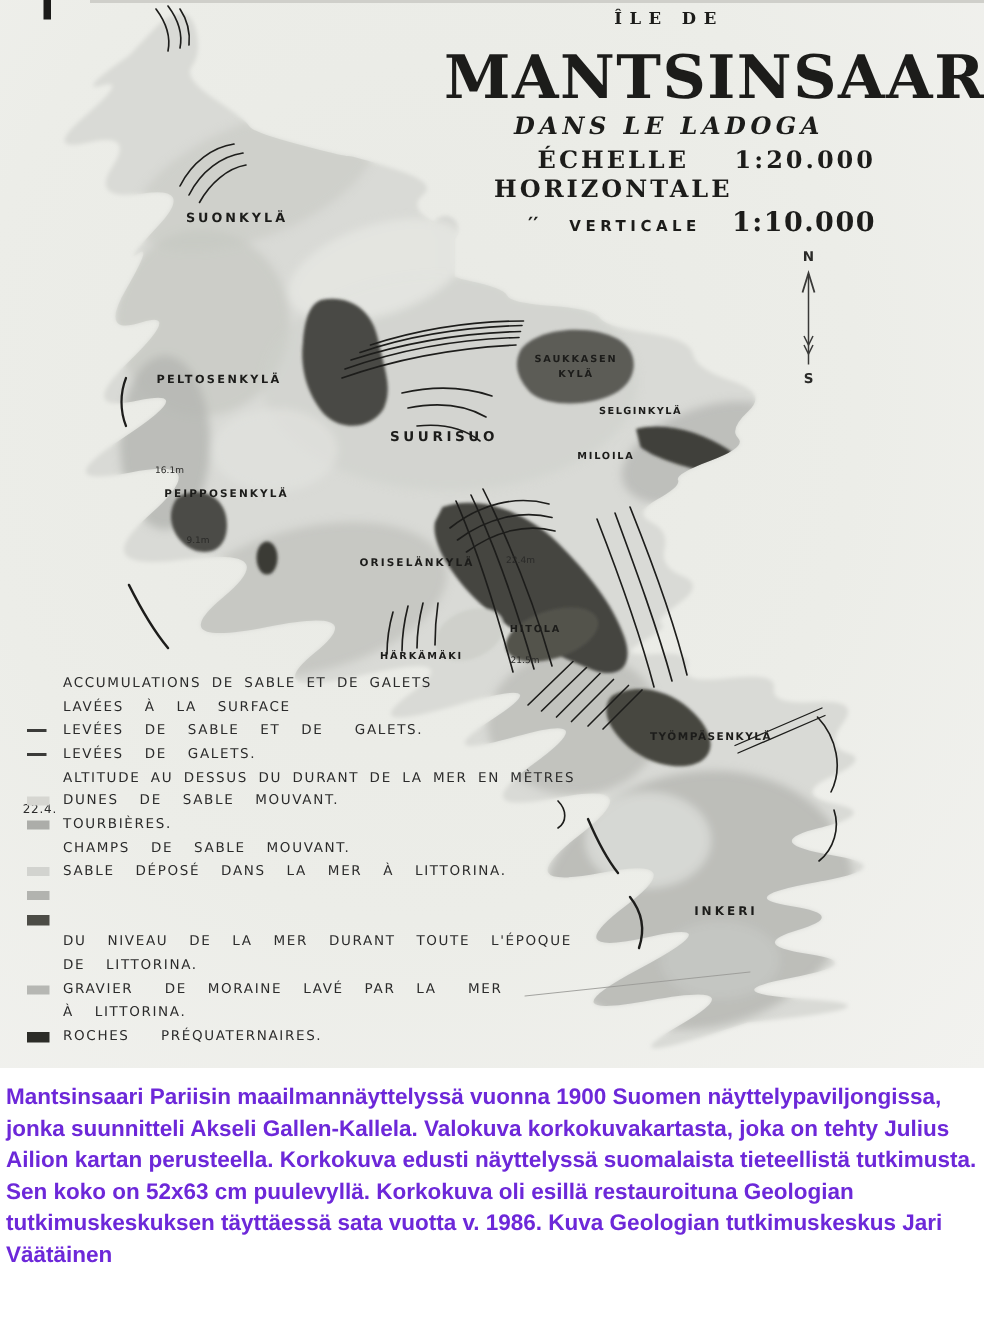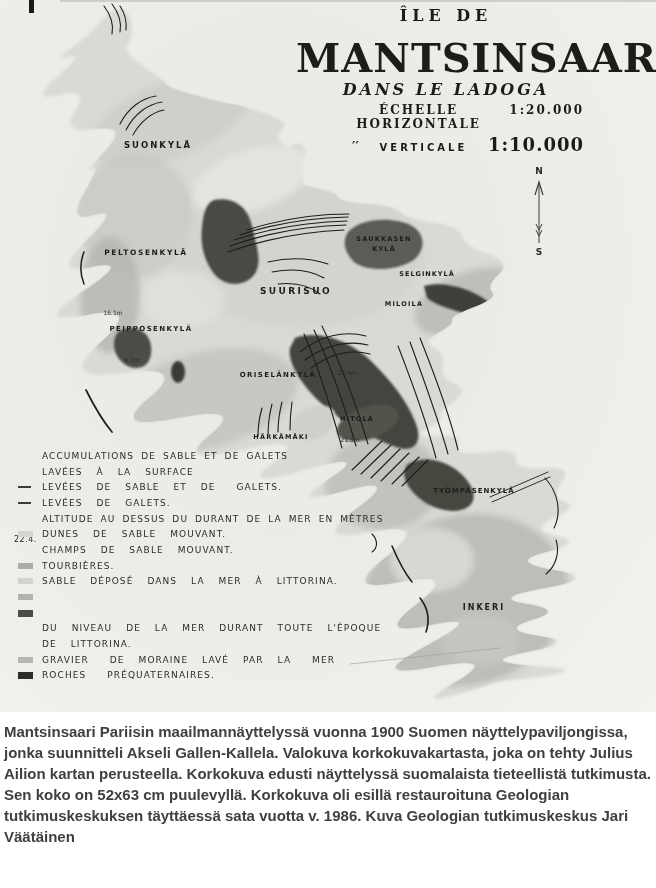--- a/index.html
+++ b/index.html
@@ -6,51 +6,51 @@
   .screen{position:relative;width:656px;height:888px;background:#ffffff;overflow:hidden;
           font-family:"Liberation Sans",sans-serif;}
   
   .photo{position:absolute;left:0;top:0;width:656px;height:712px;
          background:radial-gradient(ellipse at 42% 38%, #e9eae5 0%, #ecede8 55%, #f2f2ef 100%);}
   .photo-topline{position:absolute;left:60px;top:0;width:596px;height:2px;background:#cfcfca;}
   .artifact{position:absolute;left:29px;top:0;width:5px;height:13px;background:#1b1b19;}
   svg.map{position:absolute;left:0;top:0;}
   
   .title-block{position:absolute;left:296px;top:6px;width:300px;text-align:center;color:#1c1c1a;}
-  .t-ile{font-family:"DejaVu Serif",serif;font-size:16px;font-weight:bold;letter-spacing:5px;}
+  .t-ile{font-family:"DejaVu Serif",serif;font-size:11px;font-weight:bold;letter-spacing:5px;}
   .t-main{font-family:"DejaVu Serif",serif;font-size:40px;font-weight:bold;letter-spacing:1px;line-height:1.0;margin-top:13px;}
   .t-sub{font-family:"DejaVu Serif",serif;font-size:16px;font-weight:bold;letter-spacing:3px;margin-top:2px;font-style:italic;}
   .t-scale{display:flex;justify-content:space-between;padding:0 12px 0 32px;margin-top:4px;
-           font-family:"DejaVu Serif",serif;font-size:12px;font-weight:bold;letter-spacing:2px;}
+           font-family:"DejaVu Serif",serif;font-size:16px;font-weight:bold;letter-spacing:2px;}
   .t-scale2{display:flex;justify-content:space-between;padding:0 12px 0 56px;margin-top:3px;align-items:baseline;}
   .t-ditto{font-family:"DejaVu Serif",serif;font-size:13px;font-weight:bold;}
   .t-vert{font-family:"DejaVu Sans",sans-serif;font-size:10px;font-weight:bold;letter-spacing:3px;}
   .t-vval{font-family:"DejaVu Serif",serif;font-size:18px;font-weight:bold;letter-spacing:1px;}
   
-  .legend{position:absolute;left:14px;top:448px;width:400px;color:#26262a;}
+  .legend{position:absolute;left:14px;top:448px;width:400px;color:#26262a;text-align:right;}
   .legend-row{display:flex;align-items:center;height:15.7px;}
   .legend-text{font-family:"DejaVu Sans",sans-serif;font-size:9px;letter-spacing:1.1px;word-spacing:3px;white-space:pre;color:#2b2b2b;}
   .swatch{flex:0 0 24px;width:24px;height:10px;margin-right:4px;position:relative;
           font-family:"DejaVu Sans",sans-serif;}
   .swatch::before{content:"";display:block;margin:2px 0 0 4px;}
   .swatch.none::before{display:none;}
   .swatch.dash::before{width:13px;height:2px;background:#3b3b39;margin-top:4px;}
   .swatch.dunes::before{width:15px;height:6px;background:#d6d6d1;}
   .swatch.tourbieres::before{width:15px;height:6px;background:#acada9;}
   .swatch.sable::before{width:15px;height:6px;background:#d2d3cf;}
   .swatch.argile::before{width:15px;height:6px;background:#b2b3af;}
   .swatch.gravier-dessus::before{width:15px;height:7px;background:#4c4c46;}
   .swatch.gravier-lave::before{width:15px;height:6px;background:#b6b7b3;}
   .swatch.roches::before{width:15px;height:7px;background:#2c2c28;}
   .swatch.number{font-size:8px;color:#2b2b2b;letter-spacing:0.5px;padding-top:2px;margin-top:40px;}
   .swatch.number::before{display:none;}
   
   .caption{position:absolute;left:0;top:712px;width:656px;height:176px;background:#ffffff;}
   .caption p{margin:0;padding:9px 5px 0 4px;font-family:"Liberation Sans",sans-serif;
-             font-size:15px;font-weight:bold;color:#404040;line-height:21px;}
+             font-size:15px;font-weight:bold;color:#6d28d9;line-height:21px;}
   
   text.place-label{font-family:"DejaVu Sans",sans-serif;font-weight:bold;fill:#1c1c1a;text-anchor:middle;}
   text.alt-label{font-family:"DejaVu Sans",sans-serif;font-size:6px;fill:#2a2a28;text-anchor:middle;}
   text.compass-letter{font-family:"DejaVu Sans",sans-serif;font-size:9px;font-weight:bold;fill:#2a2a28;text-anchor:middle;}
 </style>
 </head>
 <body>
 
 <div class="screen">
 
@@ -238,48 +238,52 @@
         </div>
         <div class="legend-row">
           <span class="swatch number">22.4.</span>
           <span class="legend-text">ALTITUDE AU DESSUS DU DURANT DE LA MER EN MÈTRES</span>
         </div>
         <div class="legend-row">
           <span class="swatch dunes"></span>
           <span class="legend-text">DUNES  DE  SABLE  MOUVANT.</span>
         </div>
         <div class="legend-row">
-          <span class="swatch none"></span>
-          <span class="legend-text">CHAMPS  DE  SABLE  MOUVANT.</span>
-        </div>
-        <div class="legend-row">
           <span class="swatch tourbieres"></span>
           <span class="legend-text">TOURBIÈRES.</span>
         </div>
         <div class="legend-row">
+          <span class="swatch none"></span>
+          <span class="legend-text">CHAMPS  DE  SABLE  MOUVANT.</span>
+        </div>
+        <div class="legend-row">
           <span class="swatch sable"></span>
           <span class="legend-text">SABLE  DÉPOSÉ  DANS  LA  MER  À  LITTORINA.</span>
         </div>
         <div class="legend-row">
           <span class="swatch argile"></span>
         </div>
         <div class="legend-row">
           <span class="swatch gravier-dessus"></span>
         </div>
         <div class="legend-row">
           <span class="swatch none"></span>
           <span class="legend-text">DU  NIVEAU  DE  LA  MER  DURANT  TOUTE  L'ÉPOQUE</span>
         </div>
         <div class="legend-row">
           <span class="swatch none"></span>
           <span class="legend-text">DE  LITTORINA.</span>
         </div>
         <div class="legend-row">
           <span class="swatch gravier-lave"></span>
           <span class="legend-text">GRAVIER   DE  MORAINE  LAVÉ  PAR  LA   MER</span>
+        </div>
+        <div class="legend-row">
+          <span class="swatch none"></span>
+          <span class="legend-text">À  LITTORINA.</span>
         </div>
         <div class="legend-row">
           <span class="swatch roches"></span>
           <span class="legend-text">ROCHES   PRÉQUATERNAIRES.</span>
         </div>
       </div>
   </div>
 
   <div class="caption">
     <p>Mantsinsaari Pariisin maailmannäyttelyssä vuonna 1900 Suomen näyttelypaviljongissa, jonka suunnitteli Akseli Gallen-Kallela. Valokuva korkokuvakartasta, joka on tehty Julius Ailion kartan perusteella. Korkokuva edusti näyttelyssä suomalaista tieteellistä tutkimusta. Sen koko on 52x63 cm puulevyllä. Korkokuva oli esillä restauroituna Geologian tutkimuskeskuksen täyttäessä sata vuotta v. 1986. Kuva Geologian tutkimuskeskus Jari Väätäinen</p>

